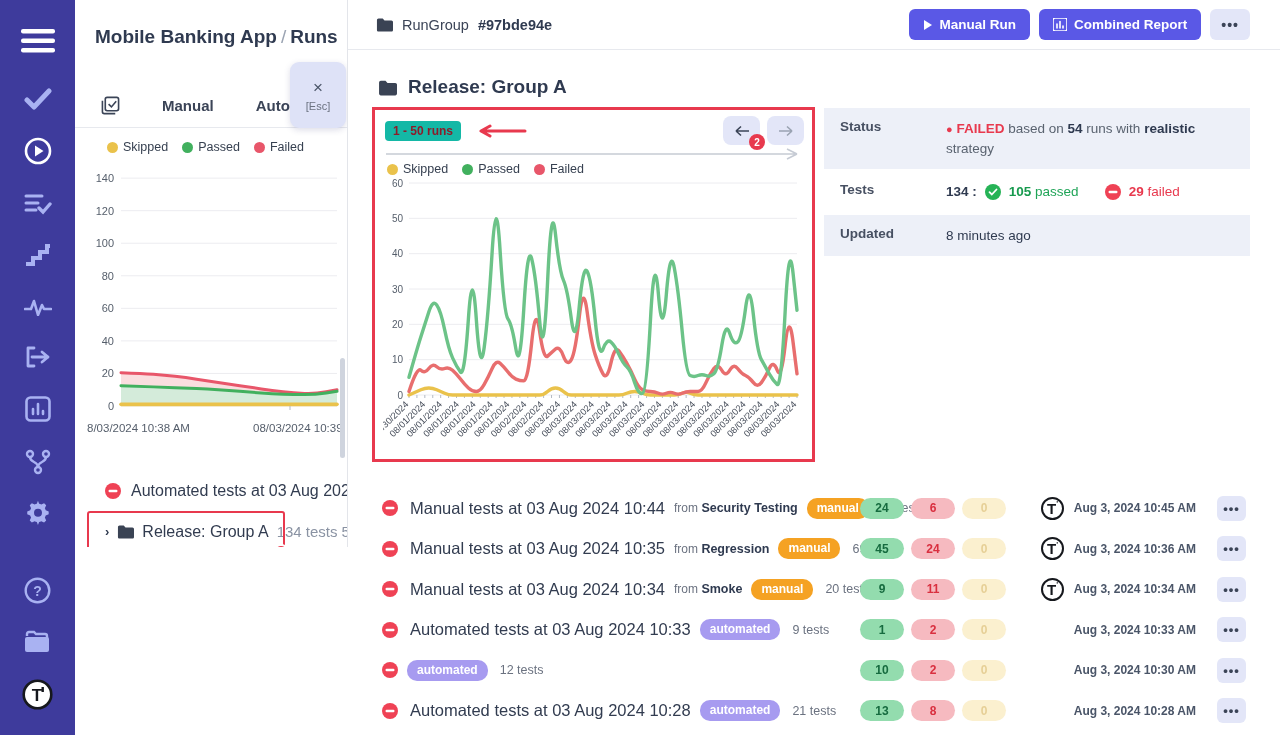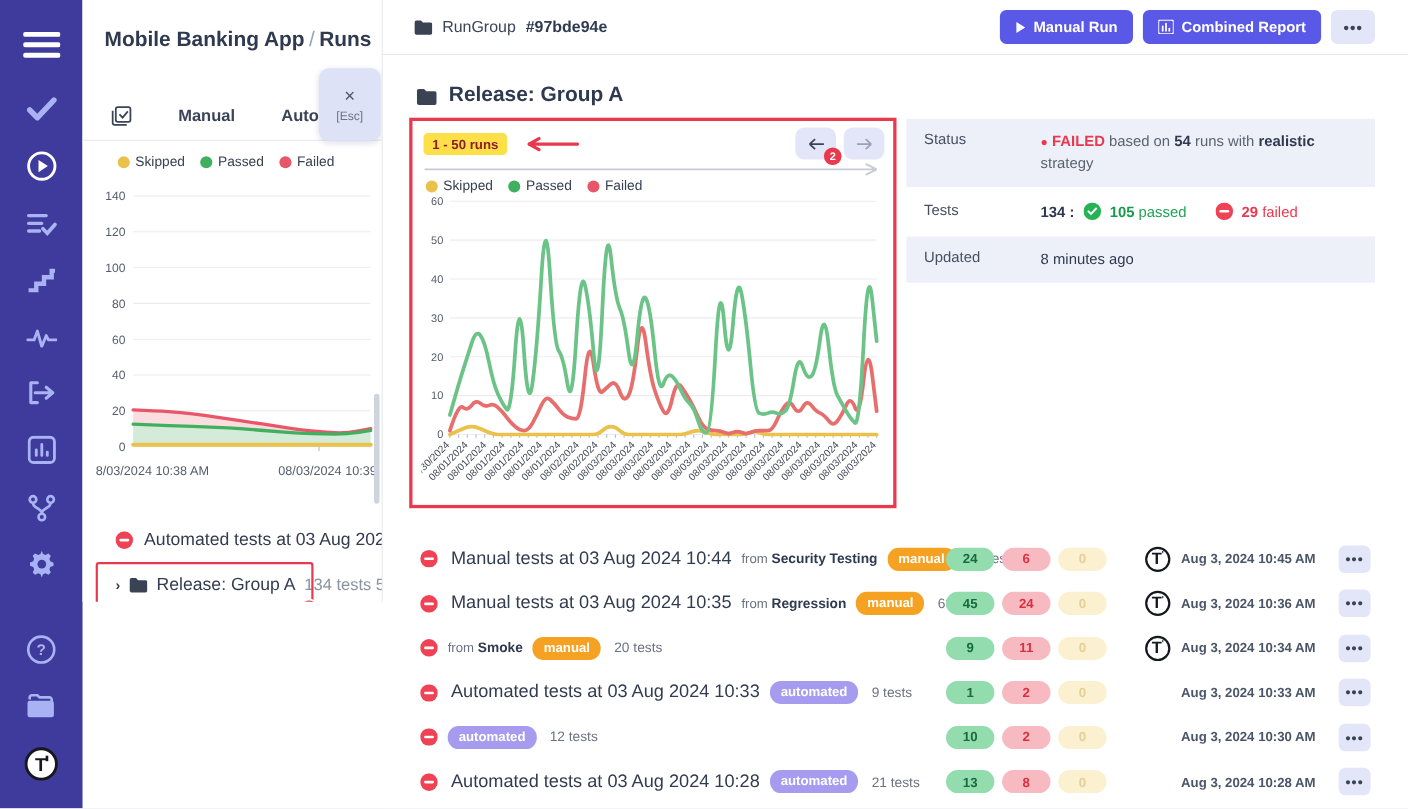--- a/index.html
+++ b/index.html
@@ -39,33 +39,33 @@
   .main { position:absolute; left:348px; top:0; width:932px; height:735px; background:#fff; }
   .topbar { position:absolute; left:0; top:0; width:932px; height:50px; border-bottom:1px solid #e7e9ee; display:flex; align-items:center; }
   .rungroup { display:flex; align-items:center; gap:9px; margin-left:28px; font-size:14.5px; color:#3b4457; }
   .rungroup b { color:#2f3a50; }
   .topbar-right { margin-left:auto; margin-right:30px; display:flex; align-items:center; gap:9px; }
   .btn { height:31px; border:none; border-radius:6px; background:#5a58e6; color:#fff; font-family:inherit; font-size:13.5px; font-weight:bold; display:flex; align-items:center; gap:7px; padding:0 14px; cursor:pointer; }
   .btn-light { background:#e3e6f8; color:#3b4457; padding:0 11px; font-size:14px; letter-spacing:1px; }
   .group-heading { position:absolute; left:30px; top:76px; display:flex; align-items:center; gap:11px; font-size:19px; font-weight:bold; color:#2f3a50; }
 
   .chart-card { position:absolute; left:24px; top:107px; width:443px; height:355px; border:3px solid #e8394e; background:#fff; }
-  .range-label { position:absolute; left:10px; top:11px; background:#fde047; color:#8c1d2a; font-size:12px; font-weight:bold; padding:3px 8px; border-radius:4px; }
+  .range-label { position:absolute; left:10px; top:11px; background:#14b8a6; color:#8c1d2a; font-size:12px; font-weight:bold; padding:3px 8px; border-radius:4px; }
   .red-arrow { position:absolute; left:96px; top:12px; }
   .nav-btns { position:absolute; right:8px; top:6px; display:flex; gap:7px; }
   .nav-btn { position:relative; width:37px; height:29px; background:#e3e6f8; border-radius:8px; display:flex; align-items:center; justify-content:center; cursor:pointer; }
   .nav-badge { position:absolute; right:-5px; bottom:-5px; width:16px; height:16px; border-radius:50%; background:#e8394e; color:#fff; font-size:10px; font-weight:bold; display:flex; align-items:center; justify-content:center; }
   .slider-arrow { position:absolute; left:10px; top:38px; }
   .main-legend { position:absolute; left:12px; top:52px; }
   .main-chart { position:absolute; left:8px; top:67px; }
 
   .status-panel { position:absolute; left:476px; top:108px; width:426px; }
   .sp-row { display:flex; margin-bottom:2px; }
   .sp-row.shade { background:#edf0f8; }
-  .sp-label { width:122px; padding:11px 0 11px 16px; font-size:13.5px; color:#475062; font-weight:normal; }
+  .sp-label { width:122px; padding:11px 0 11px 16px; font-size:13.5px; color:#475062; font-weight:bold; }
   .sp-value { flex:1; padding:11px 14px 11px 0; font-size:13.5px; color:#5a6370; line-height:1.45; }
   .sp-value b { color:#2f3a50; }
   .failed-txt { color:#e8394e; font-weight:bold; }
   .dot-red { color:#e8394e; font-size:11px; }
   .tests-val { display:flex; align-items:center; gap:8px; flex-wrap:wrap; }
   .pass-txt { color:#1fa457; } .pass-txt b { color:#179a4e; }
   .fail-txt { color:#e8394e; } .fail-txt b { color:#e8394e; }
   .icon-circ { display:inline-flex; }
 
   .main-rows { position:absolute; left:0; top:488px; width:932px; }
@@ -570,20 +570,21 @@
           <span class="mdate">Aug 3, 2024 10:36 AM</span>
           <span class="mmenu">•••</span>
         </div>
         <div class="mrow">
           <span style="display: flex;">
             <svg width="16" height="16" viewBox="0 0 16 16">
               <circle cx="8" cy="8" r="8" fill="#ef4255"></circle>
               <rect x="3.5" y="6.8" width="9" height="2.4" rx="1.2" fill="#fff"></rect>
             </svg>
           </span>
+          <span class="ttl">Manual tests at 03 Aug 2024 10:34</span>
           <span class="from"><span>from </span><b>Smoke</b></span>
           <span class="badge manual">manual</span>
           <span class="tcount">20 tests</span>
           <span class="pills">
             <span class="pill p">9</span>
             <span class="pill f">11</span>
             <span class="pill s">0</span>
           </span>
           <span class="tlogo">T<i>'</i></span>
           <span class="mdate">Aug 3, 2024 10:34 AM</span>

